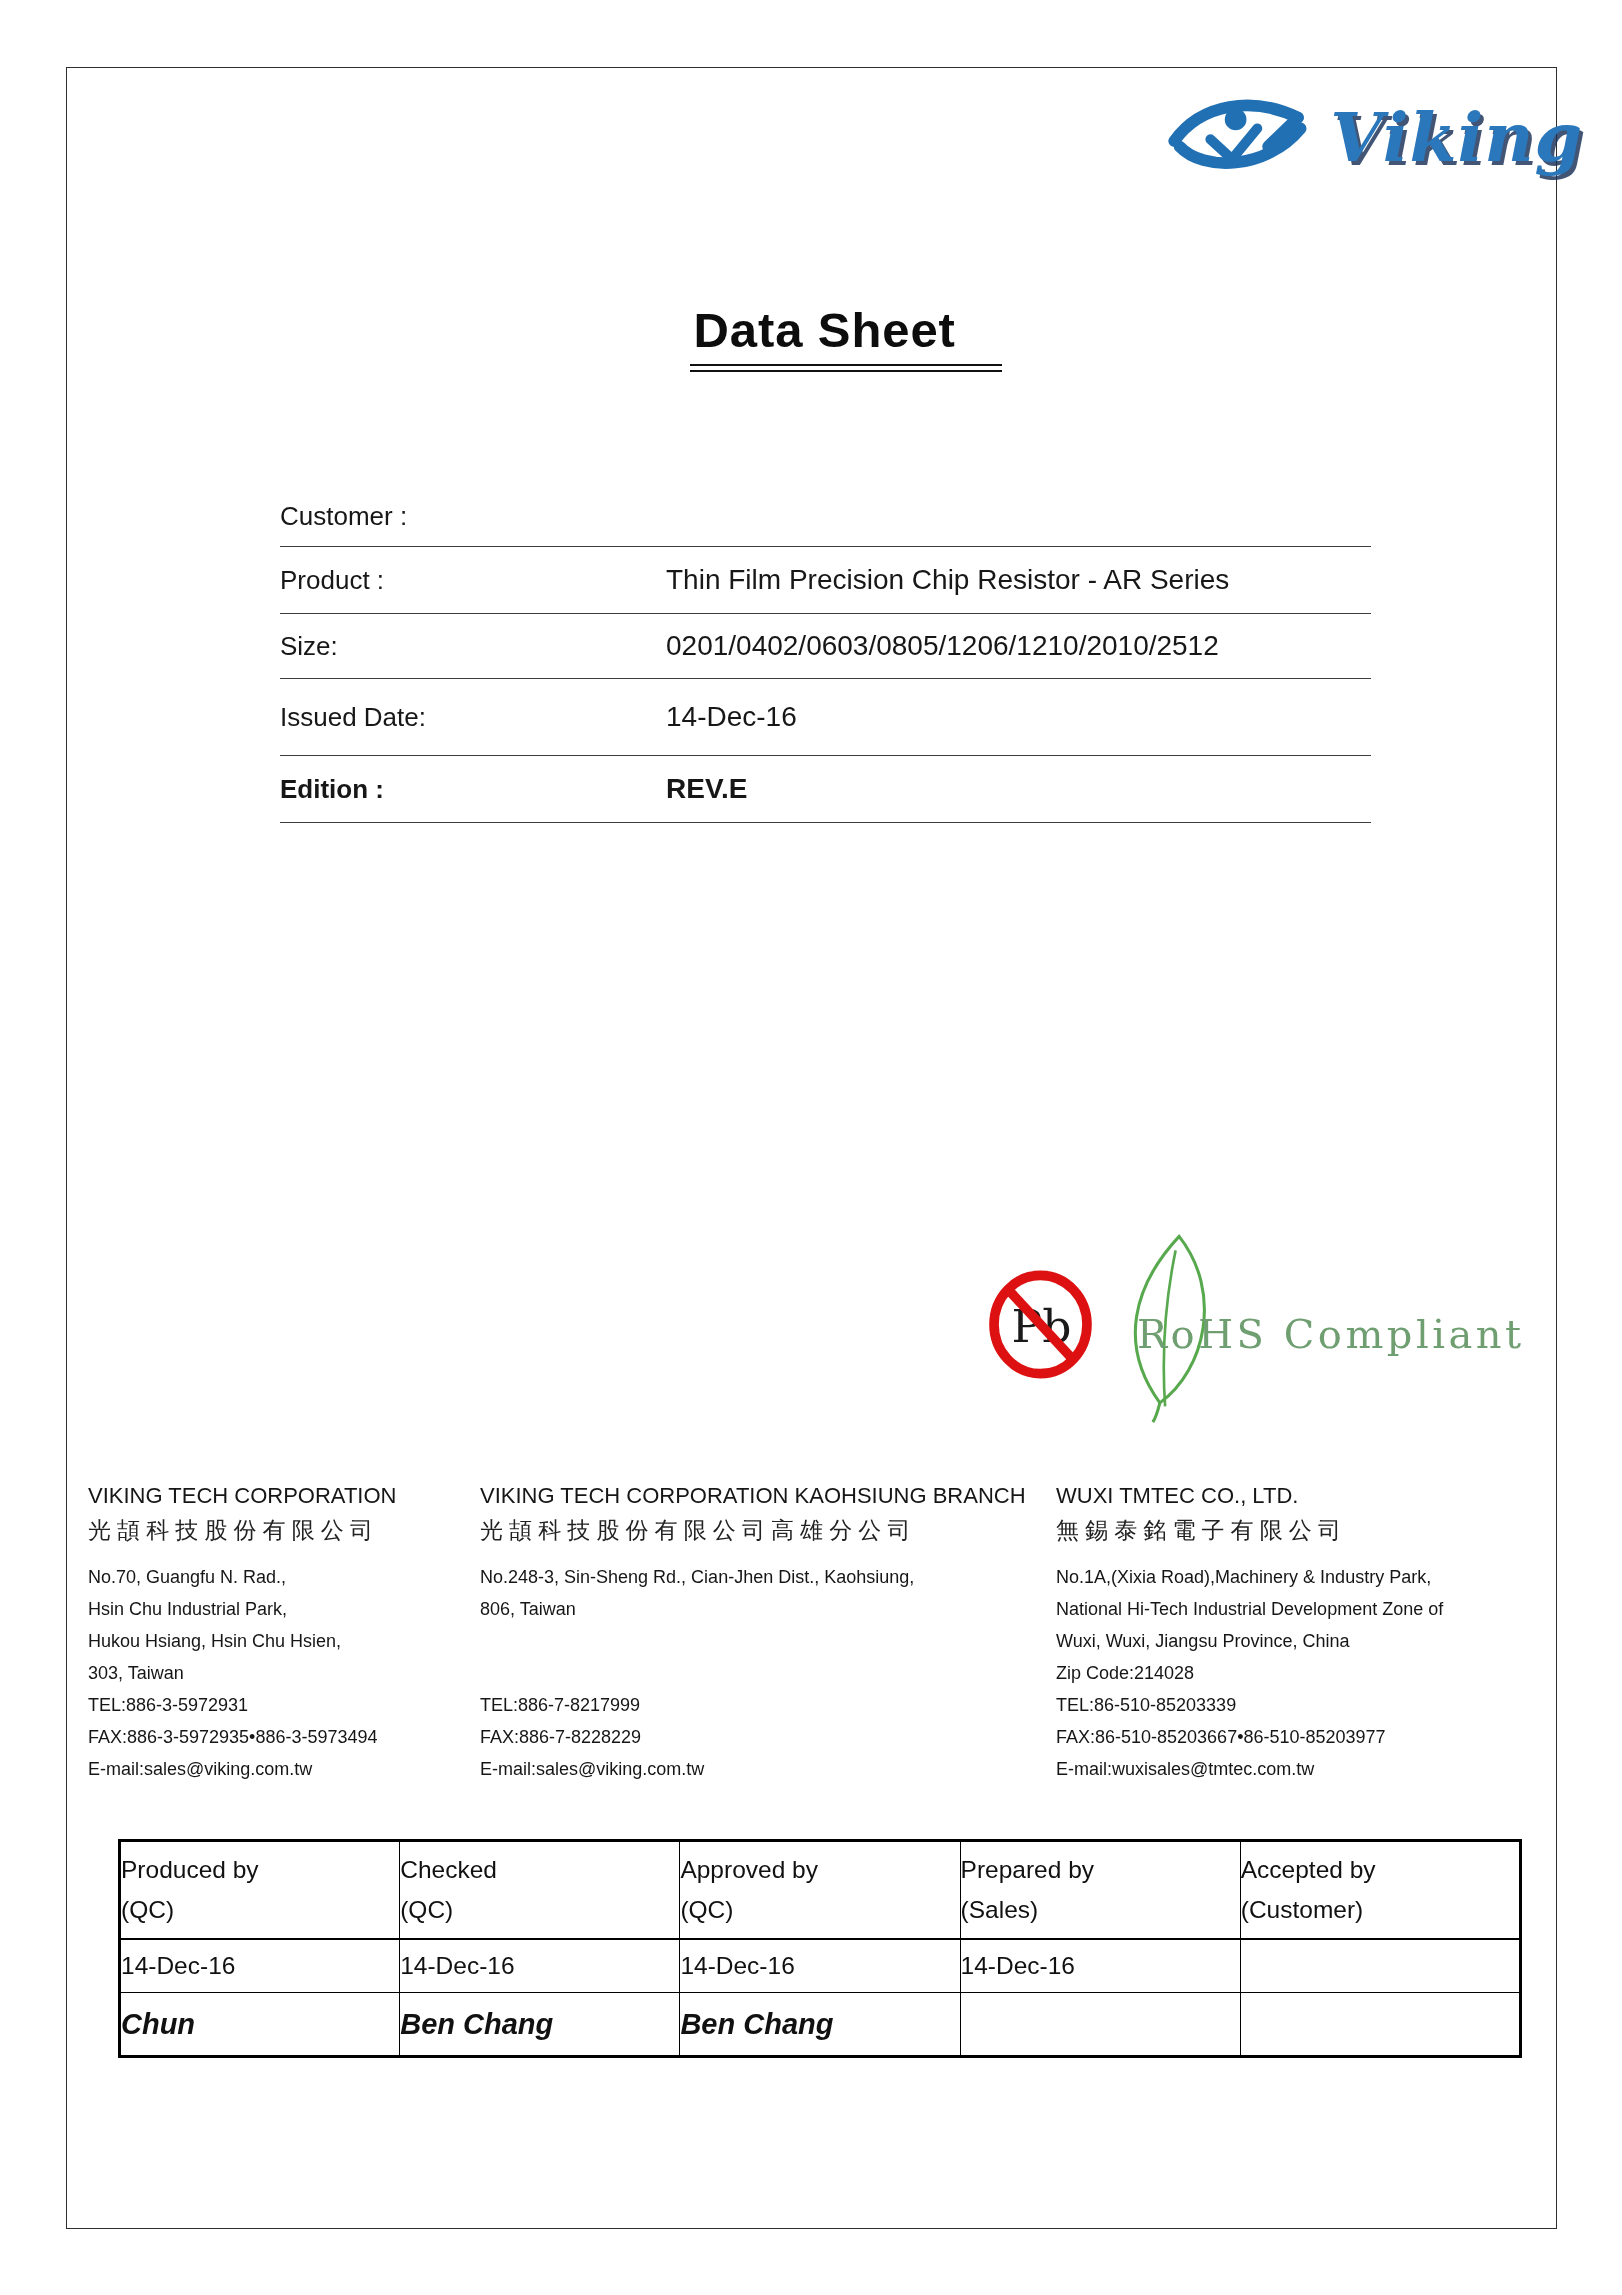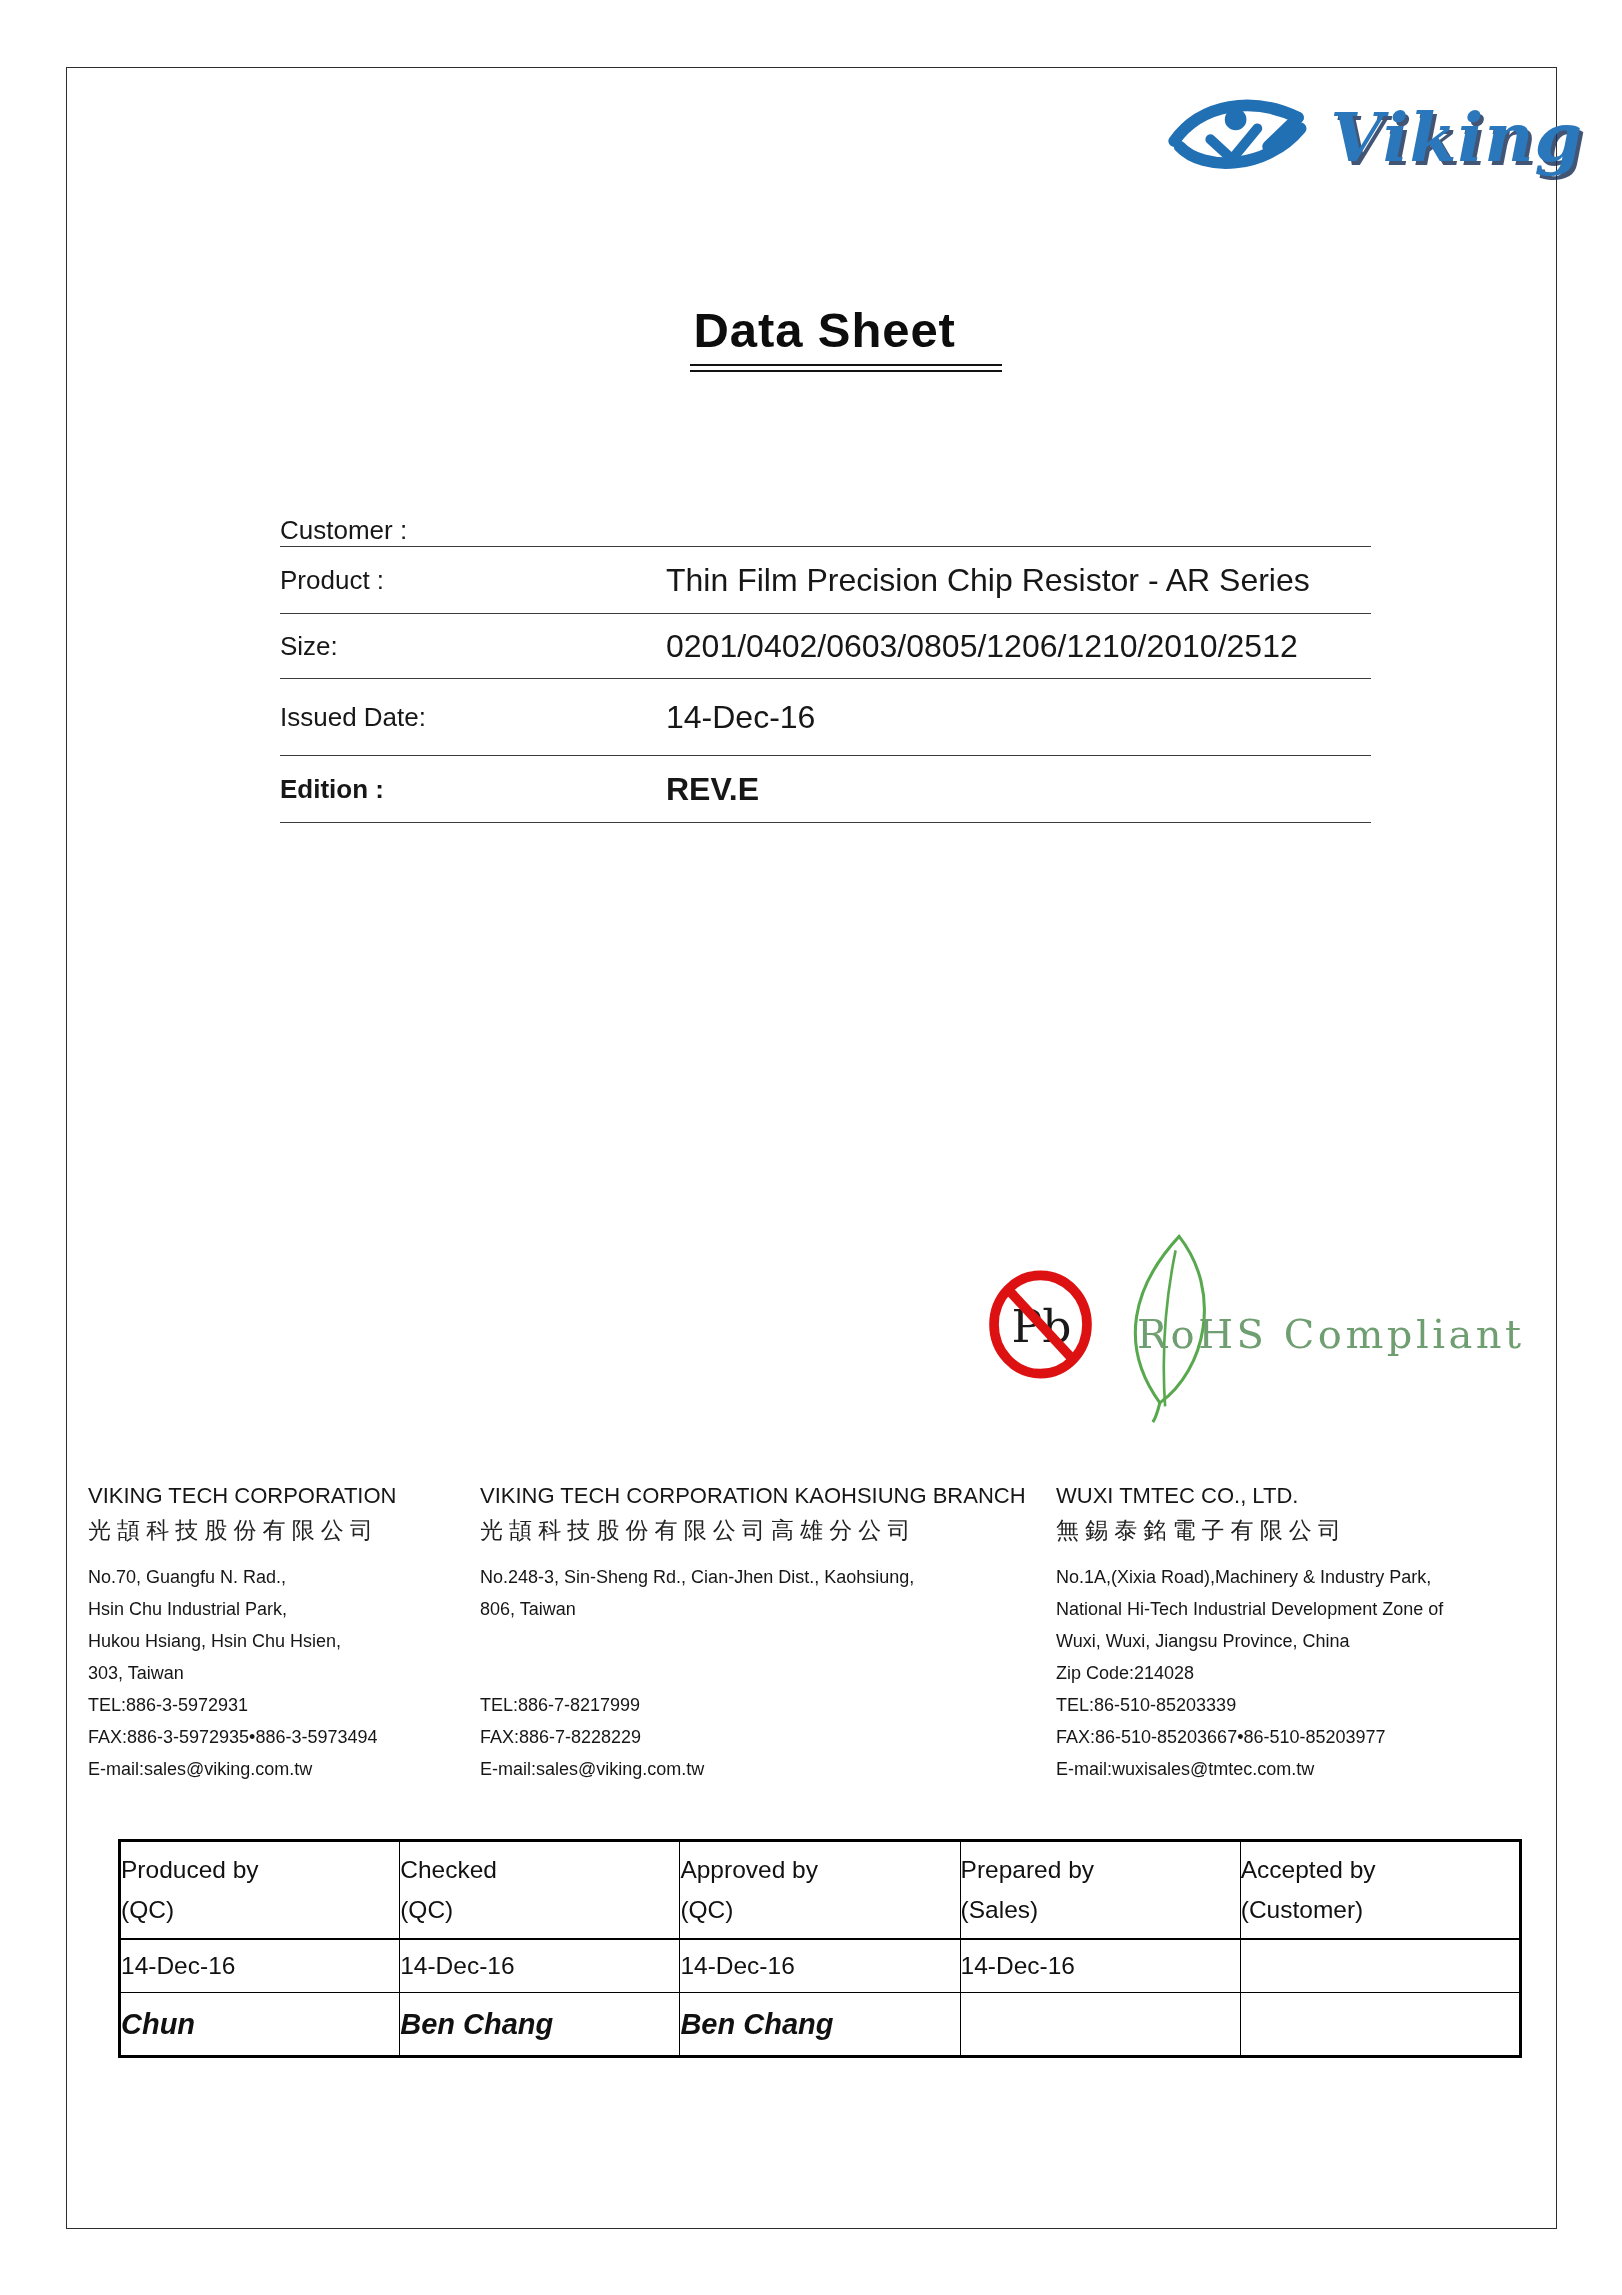--- a/index.html
+++ b/index.html
@@ -30,27 +30,27 @@
     display:inline-block; font-size:49px; font-weight:bold; 
     color:#0d0d0d; padding:0 46px 6.1px 3.5px; border-bottom:2.6px solid #111;
     letter-spacing:0.9px;
   }
   .title-underline2 { height:2.6px; background:#111; margin-top:3.5px; }
   
   .fields { position:absolute; left:280px; top:487px; width:1091px; }
   .field-row {
     display:flex; align-items:center; border-bottom:1.8px solid #3c3c3c;
   }
-  .field-row:nth-child(1){ height:60px;align-items:flex-end; }
+  .field-row:nth-child(1){ height:60px; }
   .field-row:nth-child(2){ height:67px; }
   .field-row:nth-child(3){ height:65px; }
   .field-row:nth-child(4){ height:77px; }
   .field-row:nth-child(5){ height:67px;font-weight:bold; }
   .field-label { width:386px; font-size:26px; color:#171717; }
-  .field-value { font-size:32px; color:#171717; white-space:nowrap; }
+  .field-value { font-size:28px; color:#171717; white-space:nowrap; }
   
   .pb-icon   { position:absolute; left:987px; top:1270px; }
   .leaf-icon { position:absolute; left:1102px; top:1231px; }
   .rohs-label {
     position:absolute; left:1137px; top:1311px;
     font-family:"DejaVu Serif", serif; font-size:40px; color:#6f9e71;
     letter-spacing:3.5px; white-space:nowrap;
   }
   
   .companies { position:absolute; left:0; top:1447px; width:1623px; }

